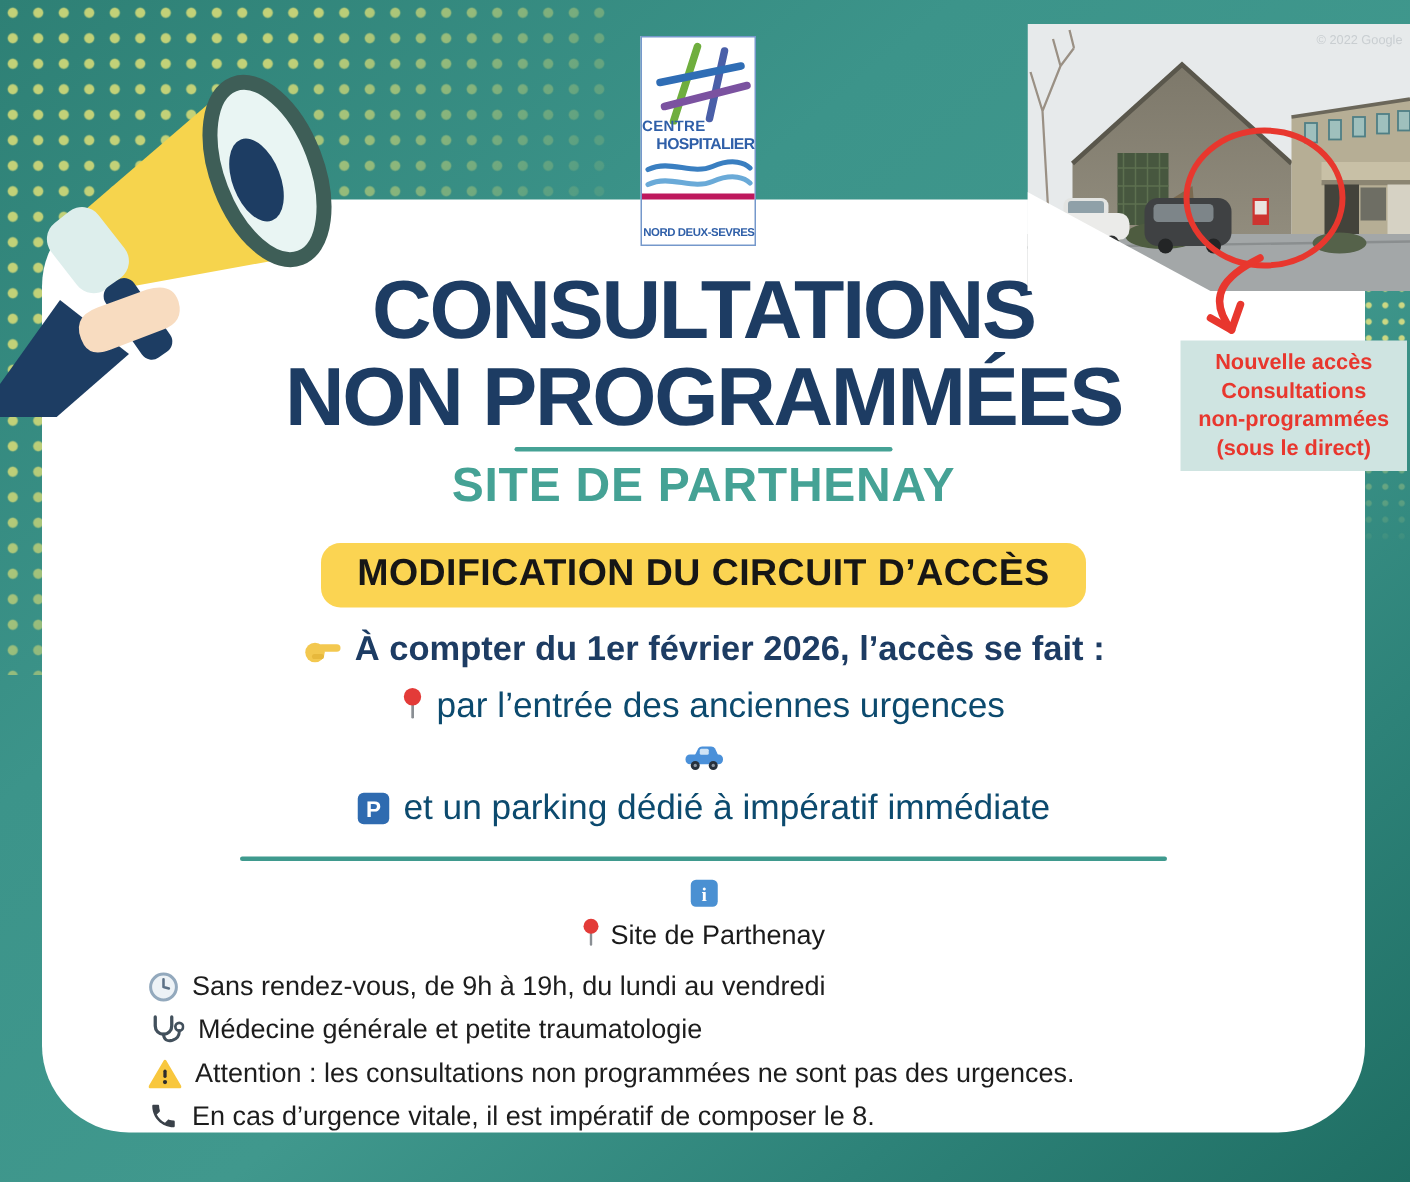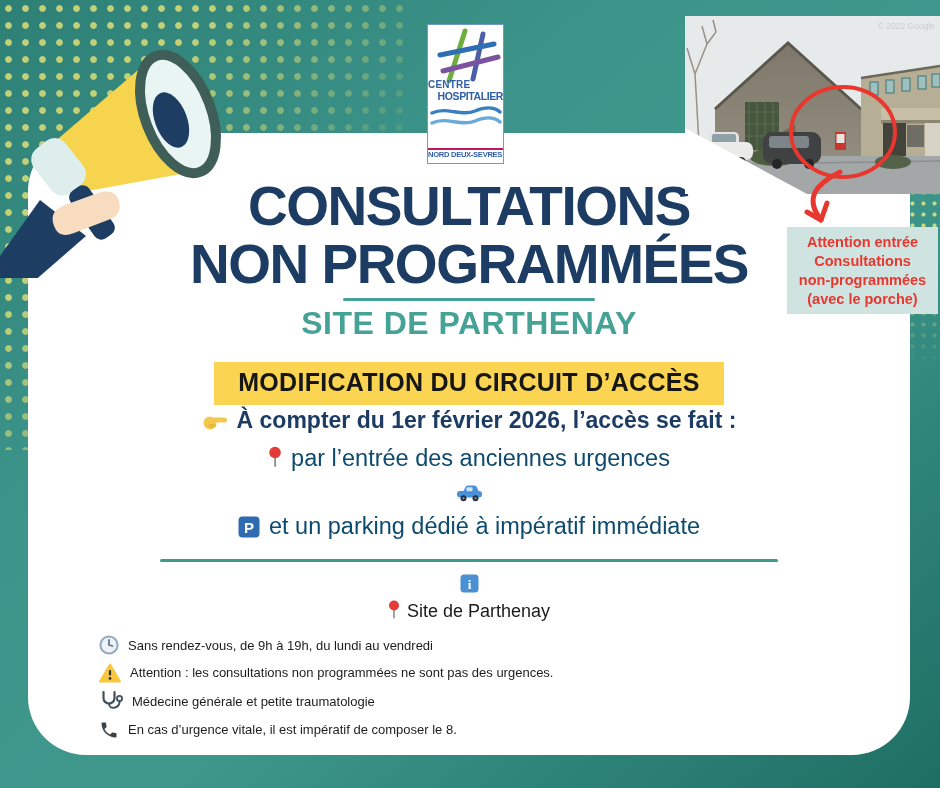--- a/index.html
+++ b/index.html
@@ -31,22 +31,22 @@
   .logo{
     position:absolute;left:427px;top:24px;width:77px;height:140px;
     background:#ffffff;border:1px solid #7598cb;box-sizing:border-box;z-index:5;
   }
   .logo-strokes{position:absolute;left:0;top:2px;}
   .logo-name{position:absolute;left:0;width:100%;color:#2f5fa8;font-weight:bold;line-height:1.05;}
   .logo-name1{top:55px;font-size:10px;letter-spacing:.2px;}
   .logo-name2{top:66px;font-size:10.5px;letter-spacing:-.4px;text-align:right;}
   .logo-waves{position:absolute;left:1px;top:80px;}
   .logo-sub{
-    position:absolute;left:0;bottom:4px;width:100%;border-top:2px solid #be185d;
-    padding-top:0;color:#2f5fa8;font-weight:bold;font-size:7.6px;letter-spacing:-.3px;white-space:nowrap;
+    position:absolute;left:0;bottom:4px;width:100%;border-top:4px solid #be185d;
+    padding-top:17px;color:#2f5fa8;font-weight:bold;font-size:7.6px;letter-spacing:-.3px;white-space:nowrap;text-align:right;
   }
   
   .photo{position:absolute;left:685px;top:16px;width:272px;height:178px;z-index:4;}
   
   .note-arrow{position:absolute;left:796px;top:168px;z-index:6;}
   .note{
     position:absolute;left:787px;top:227px;width:151px;height:87px;z-index:6;
     background:#cfe4e1;display:flex;flex-direction:column;justify-content:center;
     color:#e8372e;font-weight:bold;font-size:14.5px;line-height:19px;text-align:center;
   }
@@ -54,33 +54,33 @@
   .megaphone{position:absolute;left:-6px;top:16px;z-index:7;}
   
   .content{position:relative;padding-top:44px;height:100%;box-sizing:border-box;}
   .title{
     color:#1d3c63;font-weight:800;font-size:55px;line-height:58px;letter-spacing:-1.5px;
   }
   .title-rule{width:252px;height:3px;background:#45a295;margin:5px auto 4px;border-radius:2px;}
   .subtitle{color:#45a295;font-weight:800;font-size:32px;letter-spacing:.5px;}
   .banner{
     display:inline-block;margin-top:20px;background:#fbd452;color:#161616;
-    font-weight:800;font-size:25px;letter-spacing:.3px;padding:6px 24px 8px;
-  }
-  .intro{margin-top:2px;color:#1d3c63;font-weight:800;font-size:23px;
+    font-weight:800;font-size:25px;letter-spacing:.3px;padding:6px 24px 8px;border-radius:13px;
+  }
+  .intro{margin-top:14px;color:#1d3c63;font-weight:800;font-size:23px;
     display:flex;align-items:center;justify-content:center;gap:9px;}
   .access-item{margin-top:11px;color:#0c4a6e;font-size:23.5px;
     display:flex;align-items:center;justify-content:center;gap:9px;}
   .divider2{width:618px;height:3px;background:#3f9a8e;border-radius:2px;margin:19px auto 12px;}
   .rem-head{color:#131313;font-weight:800;font-size:19px;
     display:flex;align-items:center;justify-content:center;gap:8px;}
   .rem-site{margin-top:7px;color:#1a1a1a;font-size:18px;
     display:flex;align-items:center;justify-content:center;gap:7px;}
   .rem-list{width:740px;margin:13px auto 0;text-align:left;}
-  .rem-item{display:flex;align-items:center;gap:9px;color:#1d1d1d;font-size:13px;margin-bottom:7.5px;}
+  .rem-item{display:flex;align-items:center;gap:9px;color:#1d1d1d;font-size:18px;margin-bottom:7.5px;}
   .ico{flex:0 0 auto;display:inline-flex;}
 </style>
 </head>
 <body>
 
 <div class="stage">
   <div class="dots-tl"></div>
   <div class="dots-right"></div>
 
   <div class="card">
@@ -166,37 +166,37 @@
           <span class="ico">
             <svg width="20" height="20" viewBox="0 0 20 20">
               <circle cx="10" cy="10" r="8.6" fill="#edf2f6" stroke="#93a9bd" stroke-width="2"></circle>
               <path d="M10 10 V4.8 M10 10 L13.6 11" stroke="#5c7186" stroke-width="1.7" stroke-linecap="round" fill="none"></path>
             </svg>
           </span>
           <span>Sans rendez-vous, de 9h à 19h, du lundi au vendredi</span>
         </div>
         <div class="rem-item">
           <span class="ico">
+            <svg width="24" height="22" viewBox="0 0 24 22">
+              <path d="M4.5 2 v6 a5.5 5.5 0 0 0 11 0 V2" fill="none" stroke="#42505c" stroke-width="2.2" stroke-linecap="round"></path>
+              <path d="M10 13.5 q0.5 5.5 6 4 q4.5-1.5 4.5-5.5 v-1" fill="none" stroke="#42505c" stroke-width="2" stroke-linecap="round"></path>
+              <circle cx="20.5" cy="8.5" r="2.6" fill="none" stroke="#42505c" stroke-width="1.8"></circle>
+            </svg>
+          </span>
+          <span>Médecine générale et petite traumatologie</span>
+        </div>
+        <div class="rem-item">
+          <span class="ico">
             <svg width="22" height="20" viewBox="0 0 22 20">
               <path d="M11 1.5 L21 18.5 H1 Z" fill="#f8c73e" stroke="#f8c73e" stroke-width="2" stroke-linejoin="round"></path>
               <rect x="9.9" y="7" width="2.2" height="5.6" rx="1.1" fill="#2d2d2d"></rect>
               <circle cx="11" cy="15.4" r="1.4" fill="#2d2d2d"></circle>
             </svg>
           </span>
           <span>Attention : les consultations non programmées ne sont pas des urgences.</span>
-        </div>
-        <div class="rem-item">
-          <span class="ico">
-            <svg width="24" height="22" viewBox="0 0 24 22">
-              <path d="M4.5 2 v6 a5.5 5.5 0 0 0 11 0 V2" fill="none" stroke="#42505c" stroke-width="2.2" stroke-linecap="round"></path>
-              <path d="M10 13.5 q0.5 5.5 6 4 q4.5-1.5 4.5-5.5 v-1" fill="none" stroke="#42505c" stroke-width="2" stroke-linecap="round"></path>
-              <circle cx="20.5" cy="8.5" r="2.6" fill="none" stroke="#42505c" stroke-width="1.8"></circle>
-            </svg>
-          </span>
-          <span>Médecine générale et petite traumatologie</span>
         </div>
         <div class="rem-item">
           <span class="ico">
             <svg width="20" height="20" viewBox="0 0 24 24">
               <path d="M6.6 10.8c1.4 2.8 3.8 5.1 6.6 6.6l2.2-2.2c.3-.3.7-.4 1-.2 1.1.4 2.3.6 3.6.6.6 0 1 .4 1 1V20c0 .6-.4 1-1 1C10.6 21 3 13.4 3 4c0-.6.4-1 1-1h3.5c.6 0 1 .4 1 1 0 1.2.2 2.4.6 3.6.1.3 0 .7-.2 1l-2.3 2.2z" fill="#3a4149"></path>
             </svg>
           </span>
           <span>En cas d’urgence vitale, il est impératif de composer le 8.</span>
         </div>
       </div>
@@ -274,24 +274,24 @@
       <text x="250" y="13" text-anchor="end" font-family="Liberation Sans, sans-serif" font-size="8.5" fill="#c9ced1">© 2022 Google</text>
     </svg>
   </div>
 
   <svg class="note-arrow" width="56" height="64" viewBox="0 0 56 64">
     <path d="M44 4 C 20 16 8 30 25 52" fill="none" stroke="#e8372e" stroke-width="5" stroke-linecap="round"></path>
     <path d="M25 52 L11 44 M25 52 L31 35" fill="none" stroke="#e8372e" stroke-width="5" stroke-linecap="round"></path>
   </svg>
 
   <div class="note">
-    <div>Attention entrée</div>
+    <div>Nouvelle accès</div>
     <div>Consultations</div>
     <div>non-programmées</div>
-    <div>(avec le porche)</div>
+    <div>(sous le direct)</div>
   </div>
 
   <svg class="megaphone" width="242" height="262" viewBox="0 0 242 262">
     <polygon points="58,128 158,42 198,156 88,176" fill="#f6d44d"></polygon>
     <rect x="-20" y="-27" width="40" height="56" rx="14" transform="translate(64 150) rotate(-38)" fill="#ddeeec"></rect>
     <ellipse cx="184" cy="98" rx="33" ry="62" transform="rotate(-21 184 98)" fill="#e9f5f3" stroke="#3e5e57" stroke-width="10"></ellipse>
     <ellipse cx="177" cy="104" rx="16" ry="29" transform="rotate(-21 177 104)" fill="#1d3d63"></ellipse>
     <rect x="86" y="168" width="23" height="58" rx="8" transform="rotate(-35 97 196)" fill="#1d3d63"></rect>
     <polygon points="-14,268 46,184 92,220 30,274" fill="#1d3d63"></polygon>
     <path d="M62 214 q-10-18 9-25 l33-12 q17-5 21 8 q4 14-11 19 l-34 13 q-13 5-18-3 z" fill="#f8dcc0"></path>

